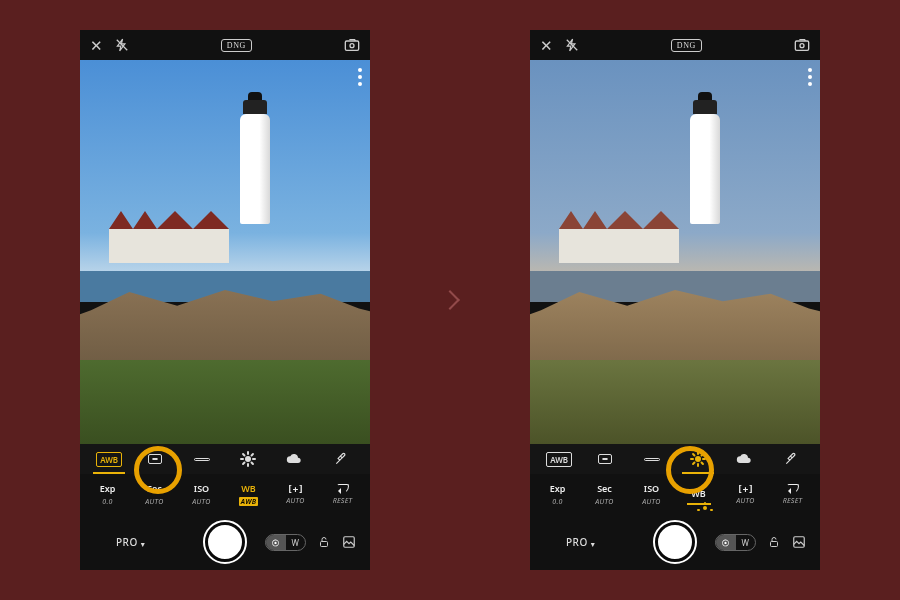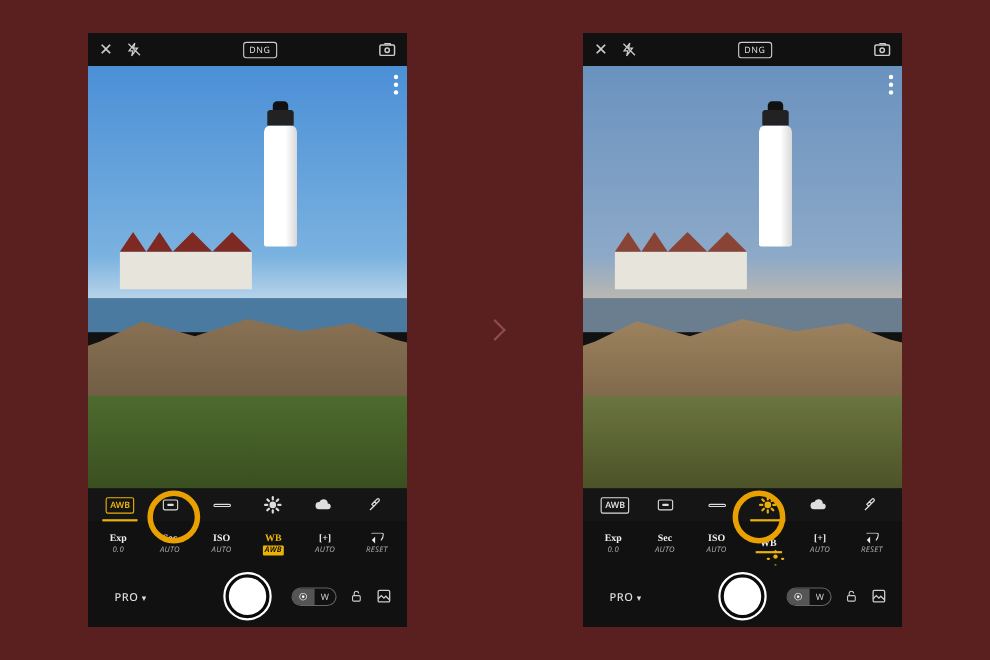--- a/index.html
+++ b/index.html
@@ -48,21 +48,21 @@
     padding:0 10px;
     color:#ccc;
   }
   .topbar .group{display:flex;gap:12px;align-items:center;}
   .close-x{font-size:15px;font-weight:300;}
   .noflash{position:relative;}
   .noflash svg{display:block;}
   .dng{
     font-size:8px;letter-spacing:.5px;
     border:1px solid #ccc;border-radius:3px;
-    padding:1px 5px;color:#ddd;
+    padding:1px 5px;color:#ddd;font-family:Liberation Serif, serif;
   }
   .swap svg{display:block;}
 
   
   .vf{
     position:relative;
     flex:1;
     overflow:hidden;
   }
   .sky{position:absolute;inset:0;}
@@ -162,40 +162,40 @@
   .ctrlrow{
     height:40px;background:#111;
     display:flex;justify-content:space-around;align-items:center;
     padding:0 4px;
   }
   .ctrl{
     display:flex;flex-direction:column;align-items:center;justify-content:center;
     gap:2px;color:var(--dim);font-size:8px;cursor:pointer;
     width:36px;position:relative;
   }
-  .ctrl .lab{font-weight:600;font-size:9px;color:#eee;font-family:Liberation Serif, serif;}
+  .ctrl .lab{font-weight:600;font-size:9px;color:#eee;}
   .ctrl .val{font-size:7px;color:#aaa;letter-spacing:.3px;font-style:italic;}
   .ctrl.sel .lab{color:var(--accent);}
   .ctrl.sel .val{background:var(--accent);color:#000;padding:0 2px;border-radius:1px;font-weight:600;}
   .ctrl.selUnderline .valbox{position:relative;}
   .ctrl.selUnderline::after{content:"";position:absolute;left:6px;right:6px;bottom:-3px;height:2px;background:var(--accent);}
   .ctrl .iconval{color:var(--accent);}
   .bracket{font-family:monospace;font-size:9px;color:#eee;font-weight:600;}
   .reset-ico{width:12px;height:10px;border:1.5px solid #eee;border-radius:2px 2px 8px 2px;border-bottom-color:transparent;border-left-color:transparent;position:relative;}
   .reset-ico::after{content:"";position:absolute;left:-3px;bottom:-1px;border:3px solid transparent;border-right-color:#eee;}
 
   
   .shutterbar{
     height:56px;background:#111;
     display:flex;align-items:center;justify-content:center;
     position:relative;
     gap:10px;
   }
   .pro{
-    position:absolute;left:24px;
+    position:absolute;left:36px;
     color:#ddd;font-size:10px;letter-spacing:.5px;font-weight:500;
     display:flex;align-items:flex-end;gap:3px;cursor:pointer;
   }
   .pro .chev{font-size:8px;}
   .shutter{
     width:40px;height:40px;border-radius:50%;
     background:#fff;border:3px solid #0a0a0a;outline:2px solid #fff;
     cursor:pointer;
   }
   .rightcluster{

